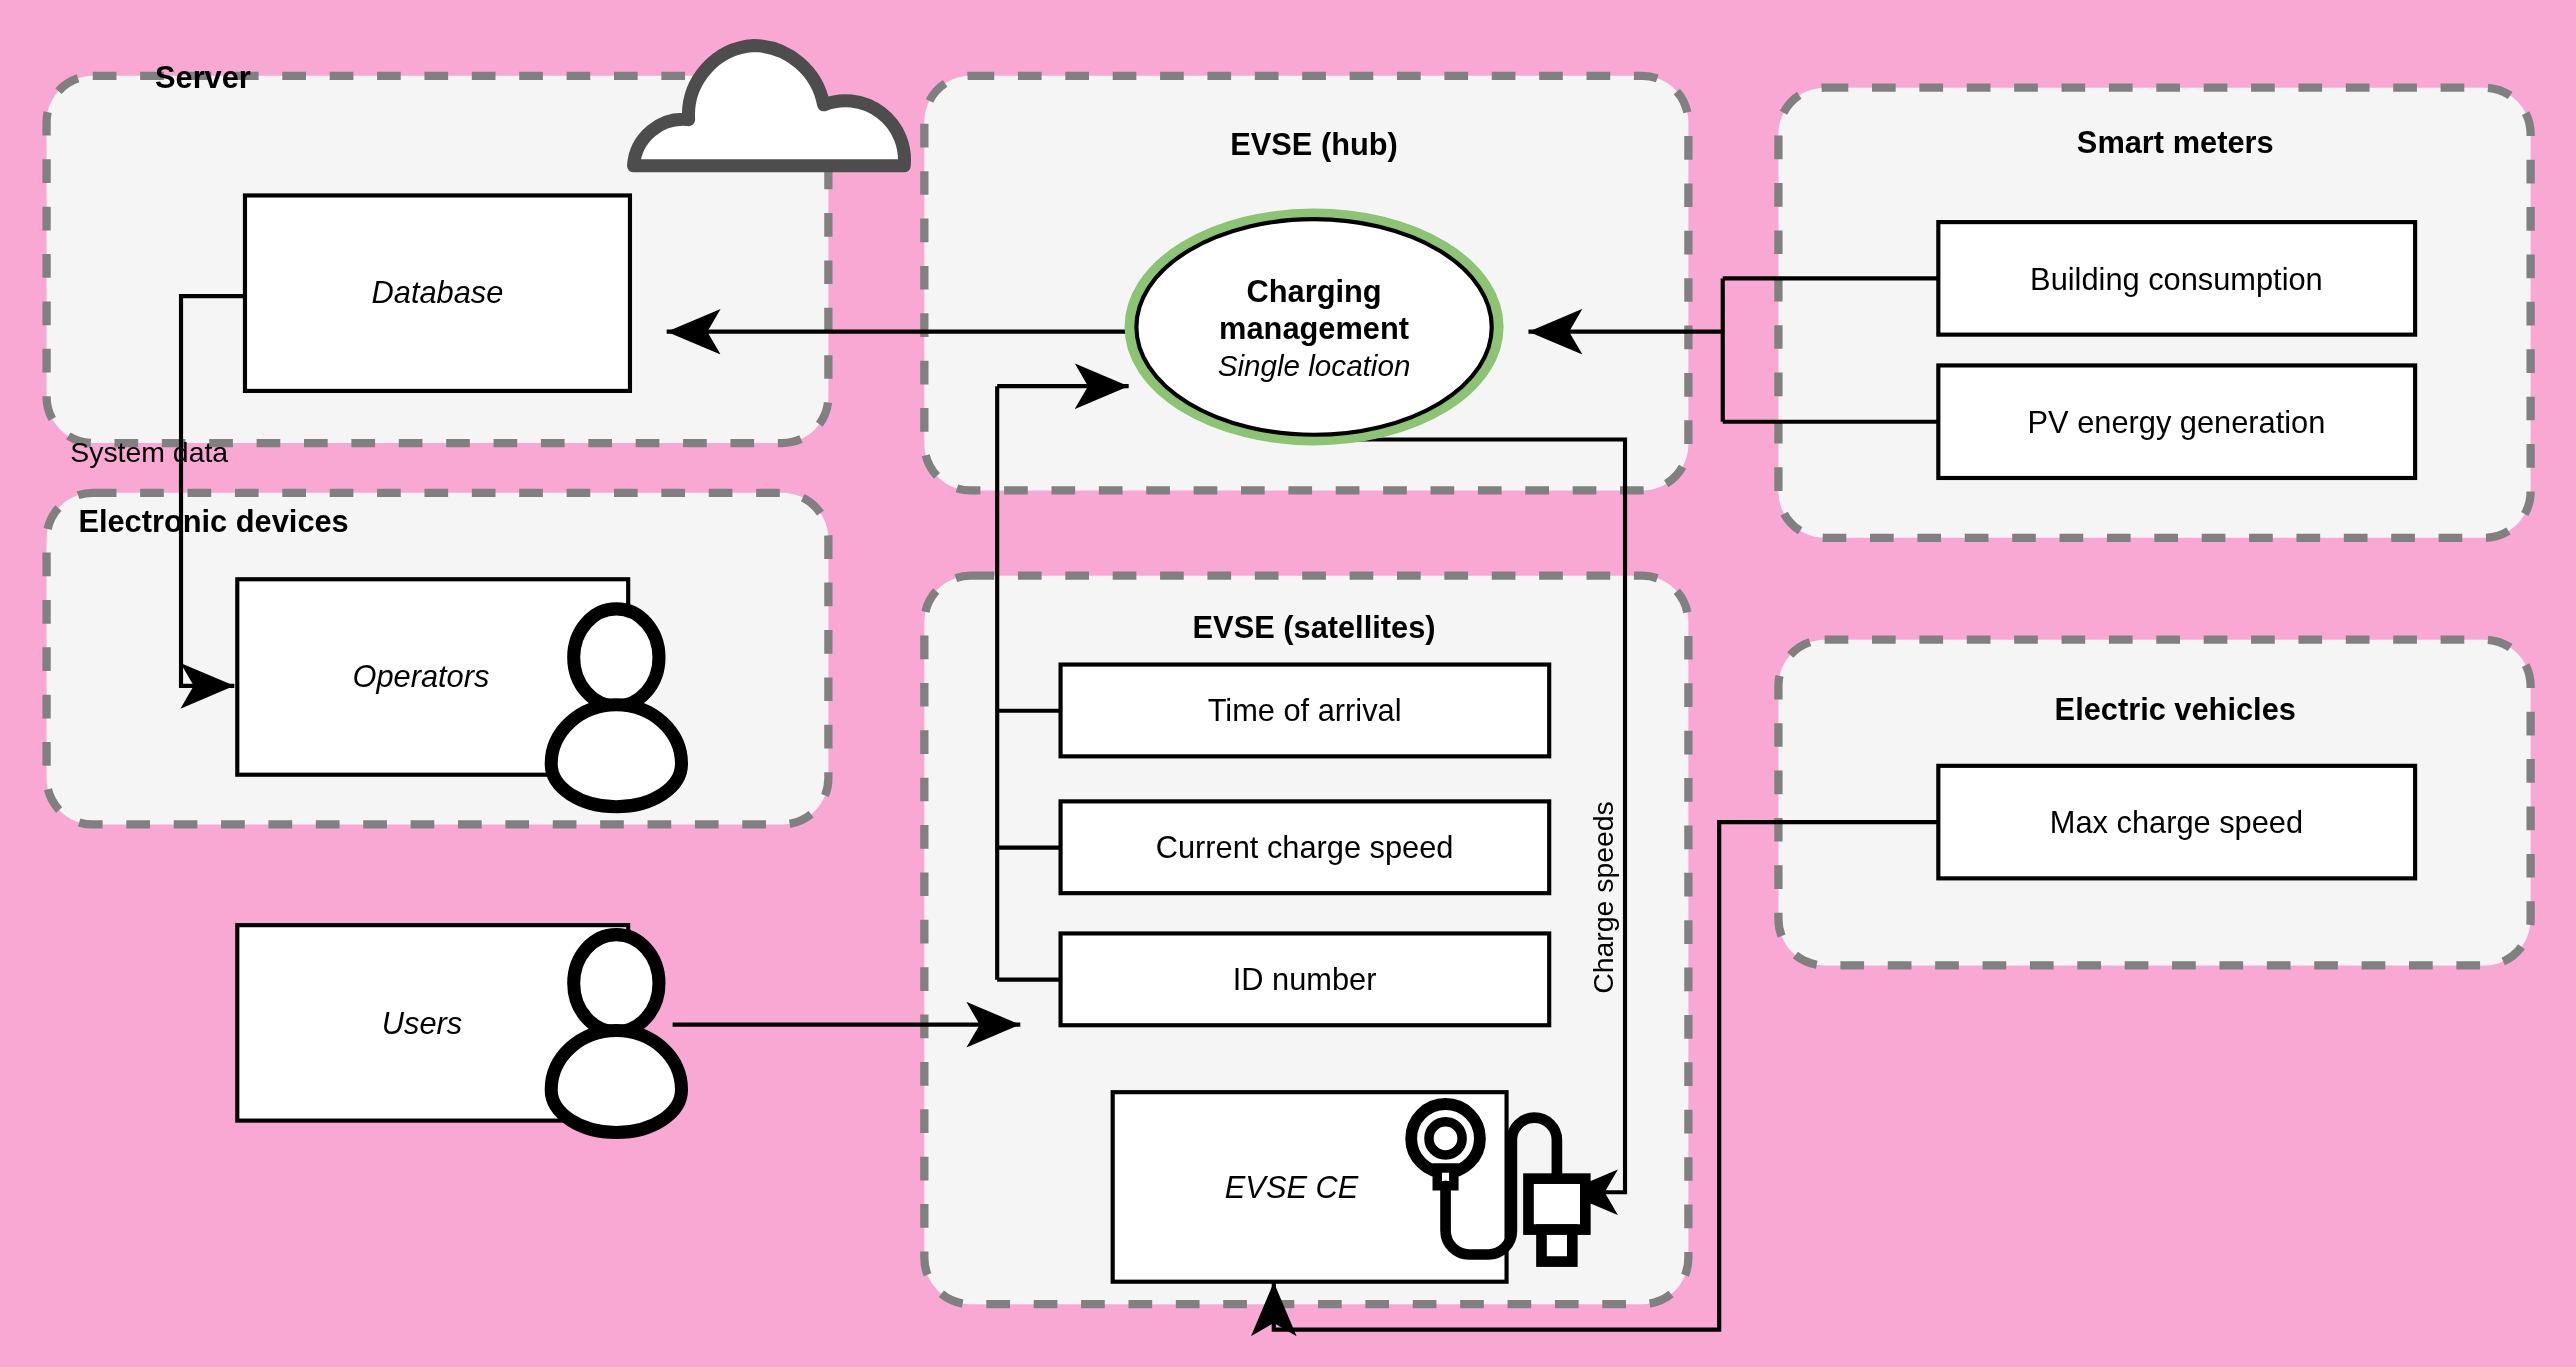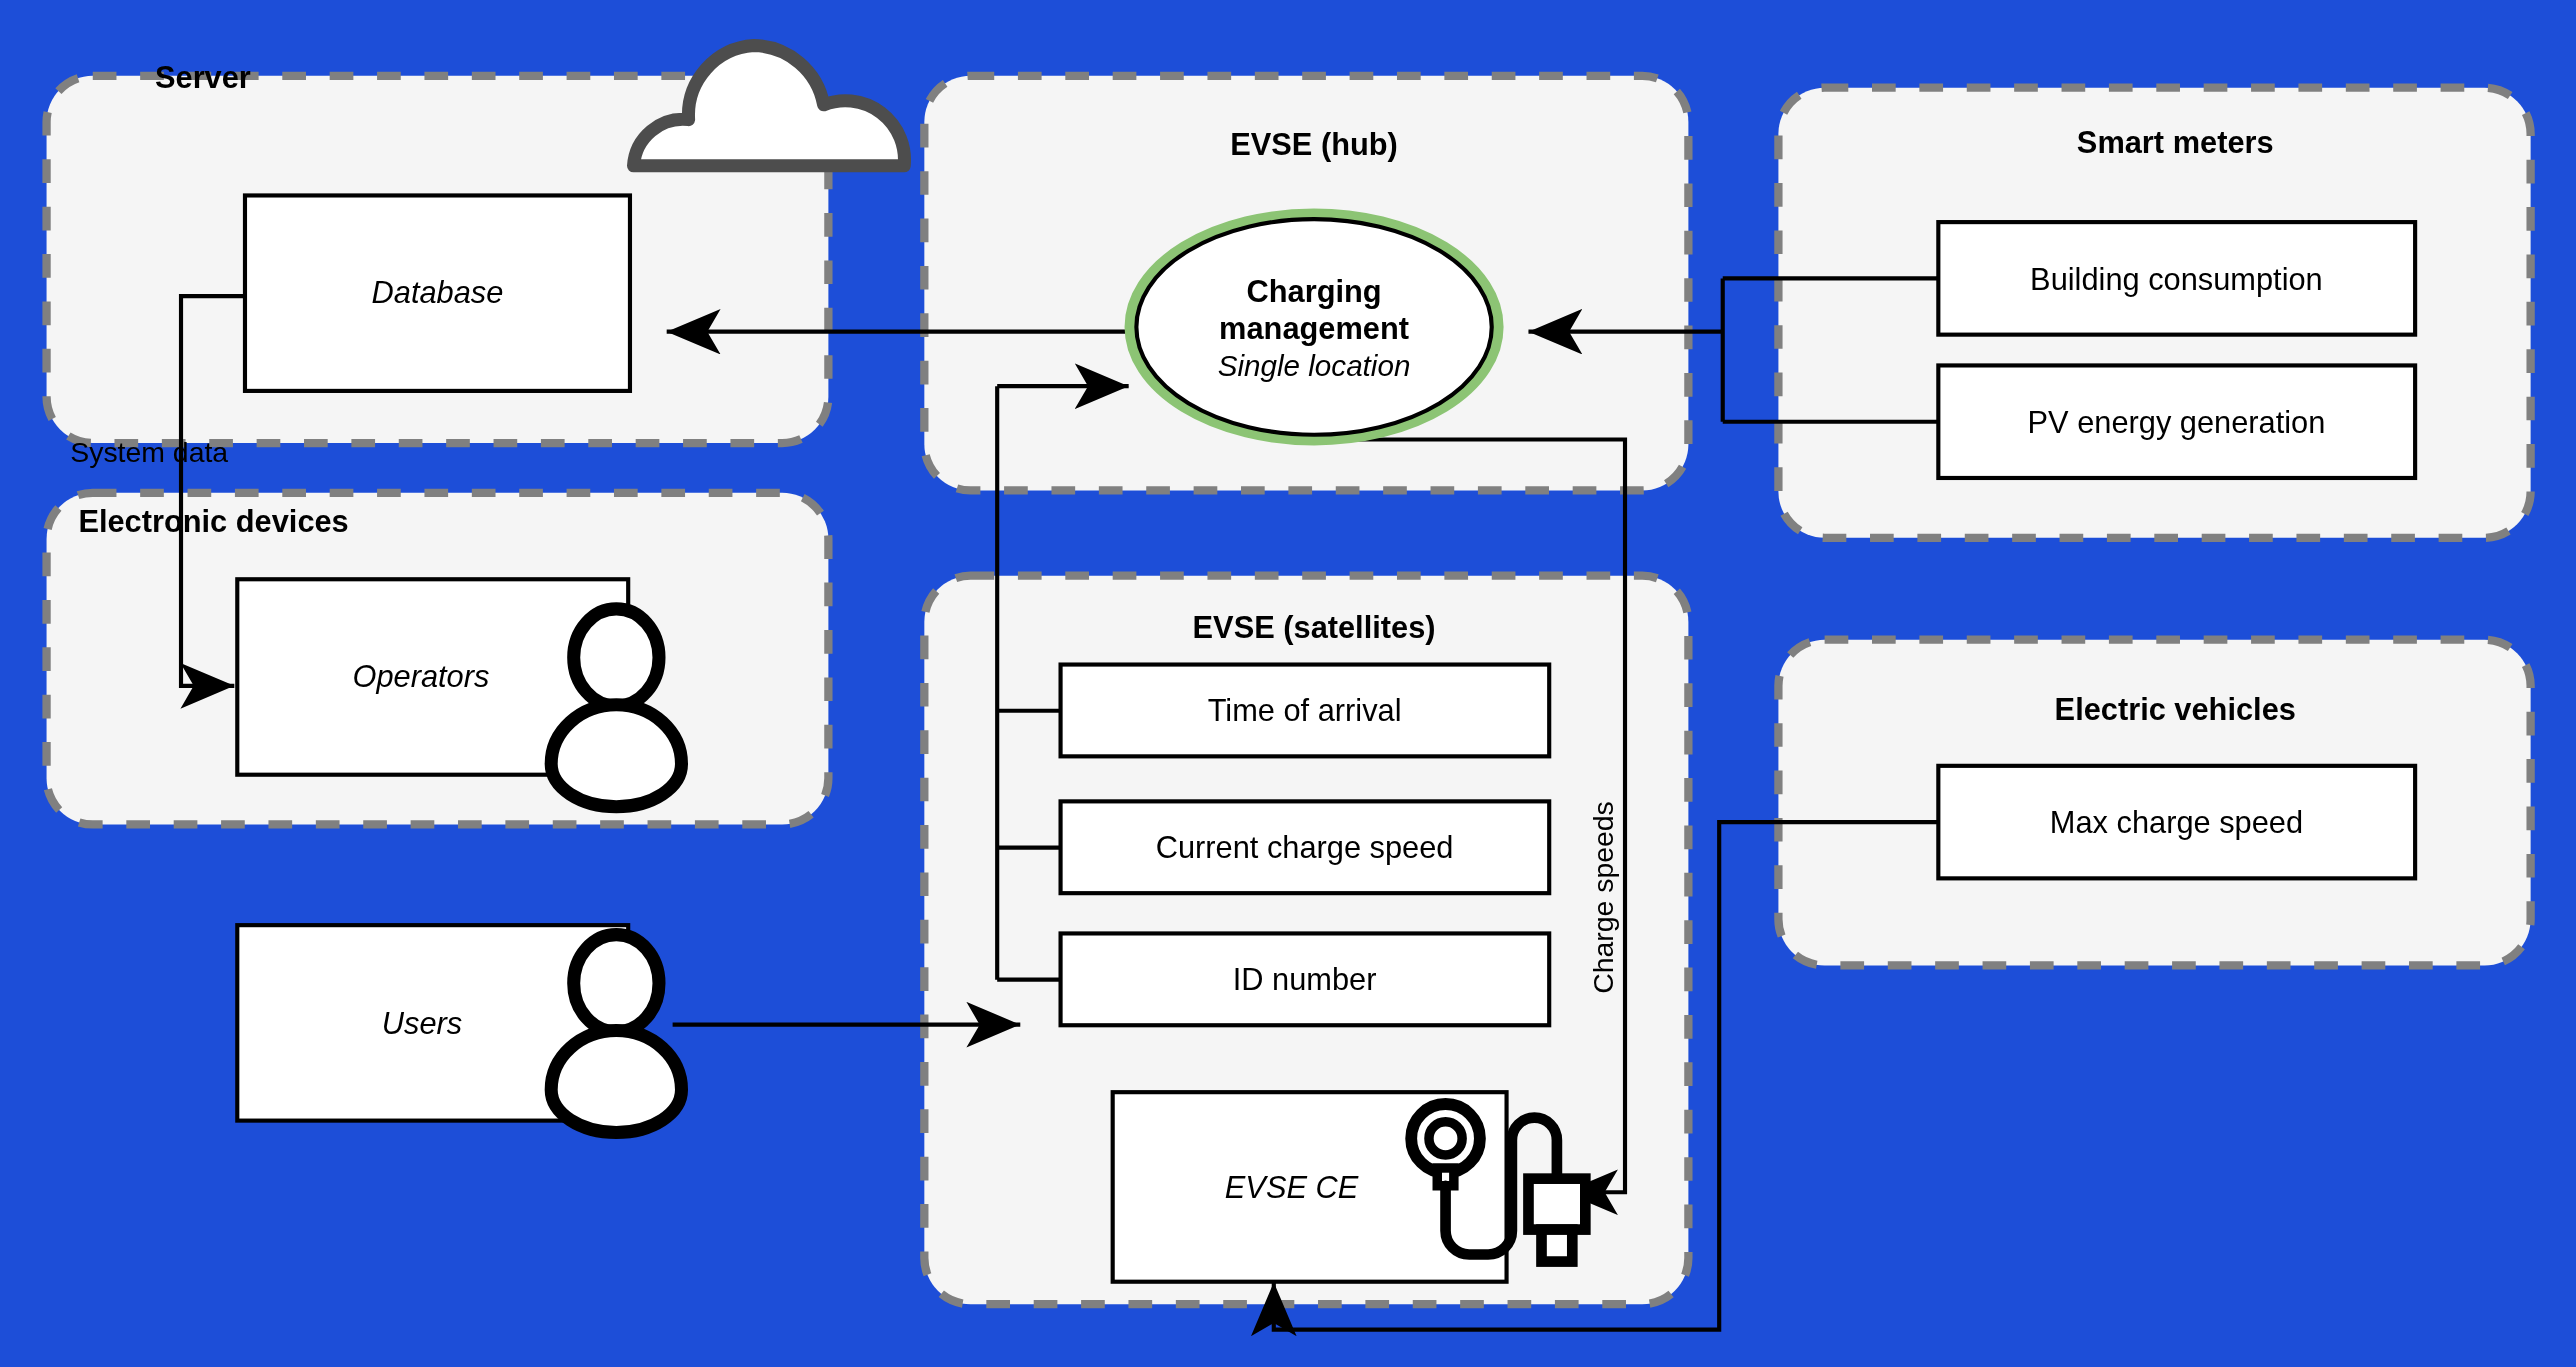--- a/index.html
+++ b/index.html
@@ -1,17 +1,17 @@
 <!DOCTYPE html>
 <html style="font-size:9.5px"><head>
 <meta charset="utf-8">
 <style>
   html,body{margin:0;padding:0;background:#ffffff;}
   body{font-family:"Liberation Sans", sans-serif;}
-  #stage{position:relative;width:2576px;height:1367px;overflow:hidden;background:#1d4ed8;}
+  #stage{position:relative;width:2576px;height:1367px;overflow:hidden;background:#f9a8d4;}
   #stage svg{position:absolute;top:0;left:0;width:2576px;height:1367px;}
   .grp{fill:#f5f5f5;stroke:#808080;stroke-width:14;stroke-dasharray:40 40;stroke-linecap:butt;}
   .box{fill:#ffffff;stroke:#000000;stroke-width:7;}
   .conn{fill:none;stroke:#000000;stroke-width:7;stroke-linejoin:miter;stroke-linecap:butt;}
   .cloud{fill:#ffffff;stroke:#4d4d4d;stroke-width:22;stroke-linejoin:round;}
   .ell-green{fill:none;stroke:#8cc474;stroke-width:20;}
   .ell-black{fill:#ffffff;stroke:#000000;stroke-width:7;}
   .arrow{fill:#000000;}
   text{font-family:"Liberation Sans", sans-serif;fill:#000000;}
   .t-grp{font-size:52px;font-weight:bold;text-anchor:middle;}

